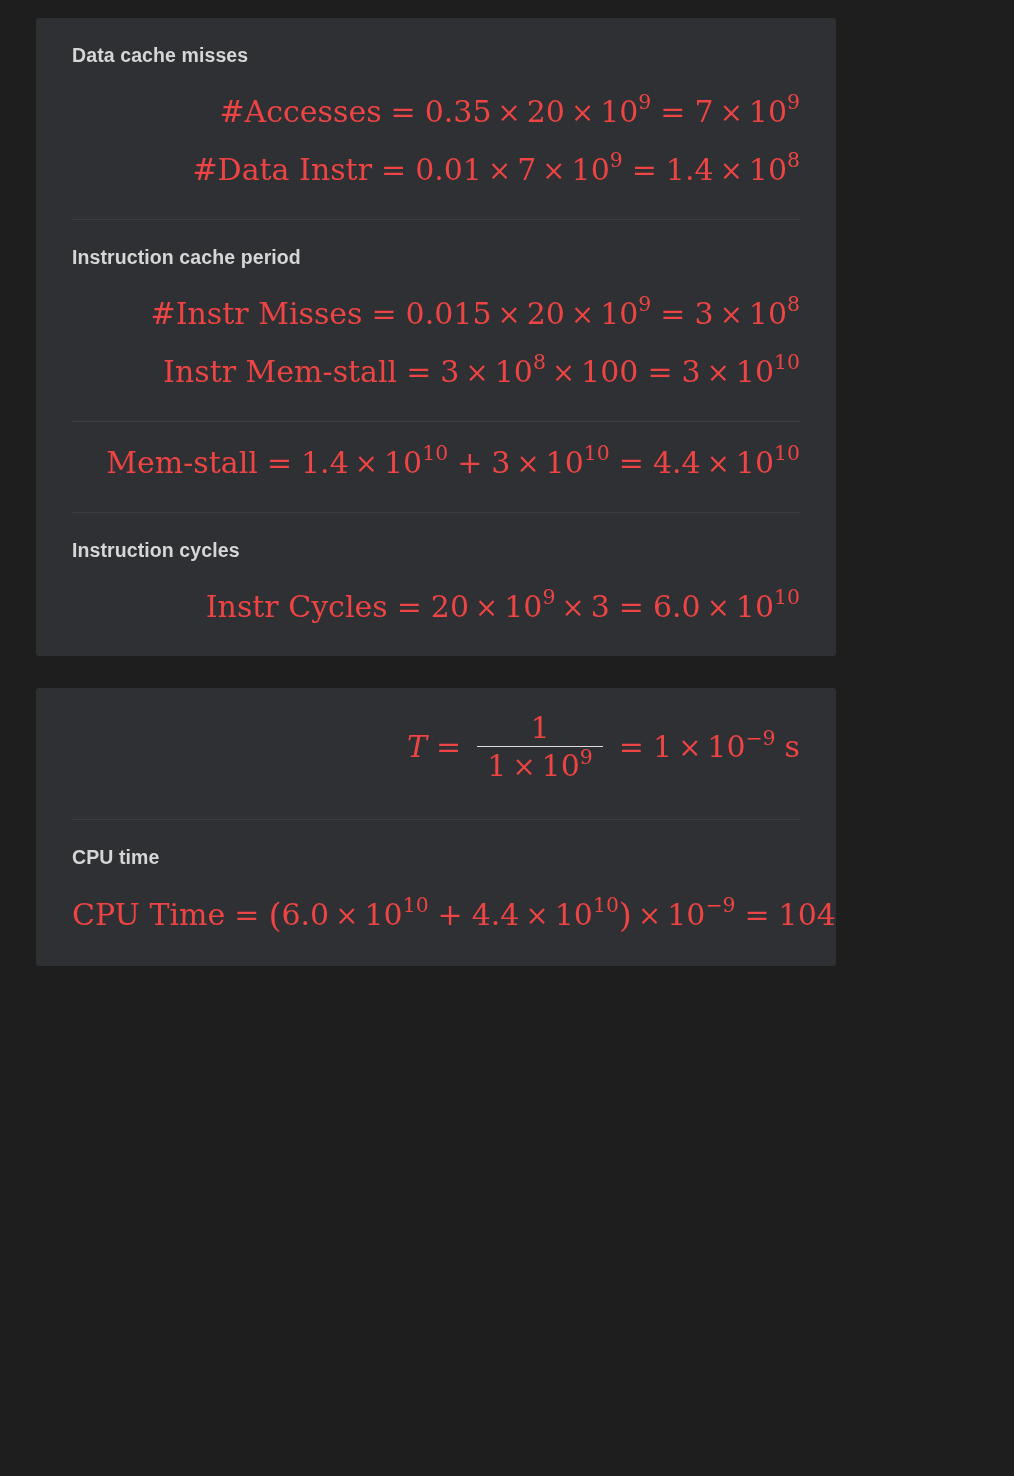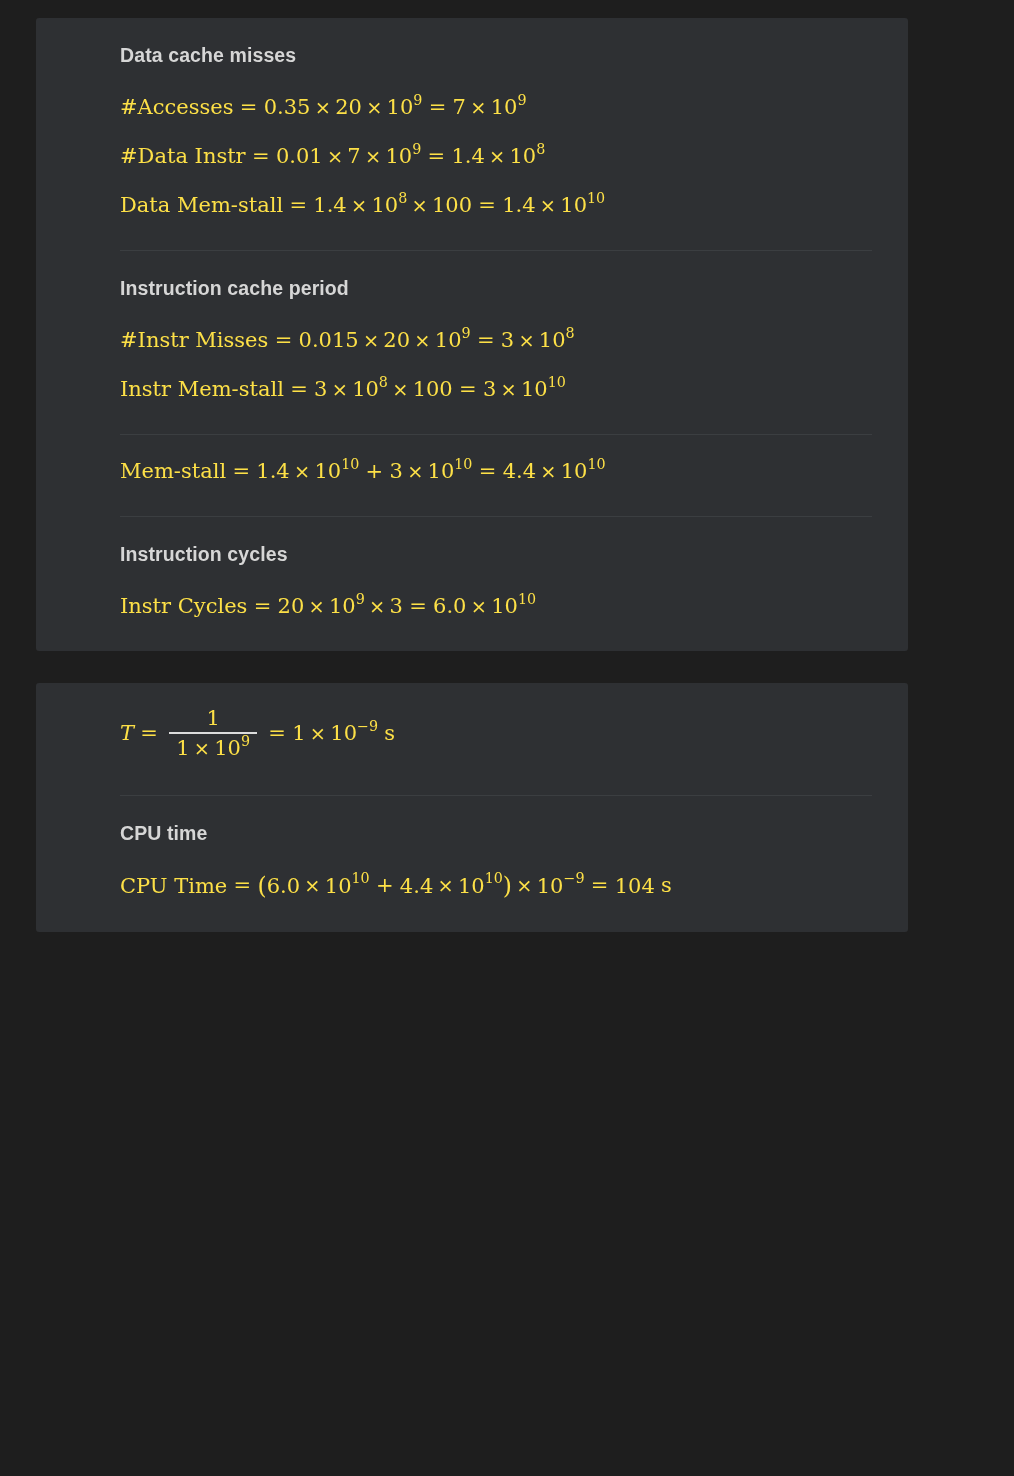--- a/index.html
+++ b/index.html
@@ -14,25 +14,24 @@
 
   #page {
     position: relative;
     width: 1014px;
     height: 1476px;
     background: #1e1e1e;
     padding: 18px 16px 0 36px;
   }
 
   .card {
-    width: 872px;
+    width: 800px;
     background: #2e3033;
     border-radius: 3px;
     overflow: hidden;
-    padding-left: 48px;
   }
 
   .card + .card { margin-top: 32px; }
 
   .section {
     padding: 0 36px;
     position: relative;
   }
 
   .section-divider {
@@ -46,23 +45,23 @@
     font-size: 19.5px;
     font-weight: bold;
     color: #d6d6d6;
     letter-spacing: 0.1px;
     padding-top: 26px;
     padding-bottom: 4px;
   }
 
   .math-block {
     font-family: "DejaVu Serif", "Liberation Serif", serif;
-    color: #fde047;
-    font-size: 21px;
-    text-align: left;
+    color: #ef4444;
+    font-size: 30px;
+    text-align: right;
     line-height: 1.0;
     padding: 26px 0 8px 0;
     white-space: nowrap;
   }
 
   .math-block + .math-block { padding-top: 20px; }
 
   .math-block:last-child { padding-bottom: 34px; }
   .rel  { padding: 0 0.30em; }
   .times{ padding: 0 0.22em; font-size: 0.92em; }
@@ -117,23 +116,20 @@
       <div class="section-title">Data cache misses</div>
 
       <div class="math-block">
         <span class="hash">#Accesses</span><span class="rel">=</span><span>0.35</span><span class="times">×</span><span>20</span><span class="times">×</span><span>10</span><sup>9</sup><span class="rel">=</span><span>7</span><span class="times">×</span><span>10</span><sup>9</sup>
       </div>
 
       <div class="math-block">
         <span class="hash">#Data Instr</span><span class="rel">=</span><span>0.01</span><span class="times">×</span><span>7</span><span class="times">×</span><span>10</span><sup>9</sup><span class="rel">=</span><span>1.4</span><span class="times">×</span><span>10</span><sup>8</sup>
       </div>
 
-      <div class="math-block sect-pad-bottom">
-        <span>Data Mem-stall</span><span class="rel">=</span><span>1.4</span><span class="times">×</span><span>10</span><sup>8</sup><span class="times">×</span><span>100</span><span class="rel">=</span><span>1.4</span><span class="times">×</span><span>10</span><sup>10</sup>
-      </div>
     </div>
 
     <div class="section-divider"></div>
 
     <div class="section">
       <div class="section-title">Instruction cache period</div>
 
       <div class="math-block">
         <span class="hash">#Instr Misses</span><span class="rel">=</span><span>0.015</span><span class="times">×</span><span>20</span><span class="times">×</span><span>10</span><sup>9</sup><span class="rel">=</span><span>3</span><span class="times">×</span><span>10</span><sup>8</sup>
       </div>

